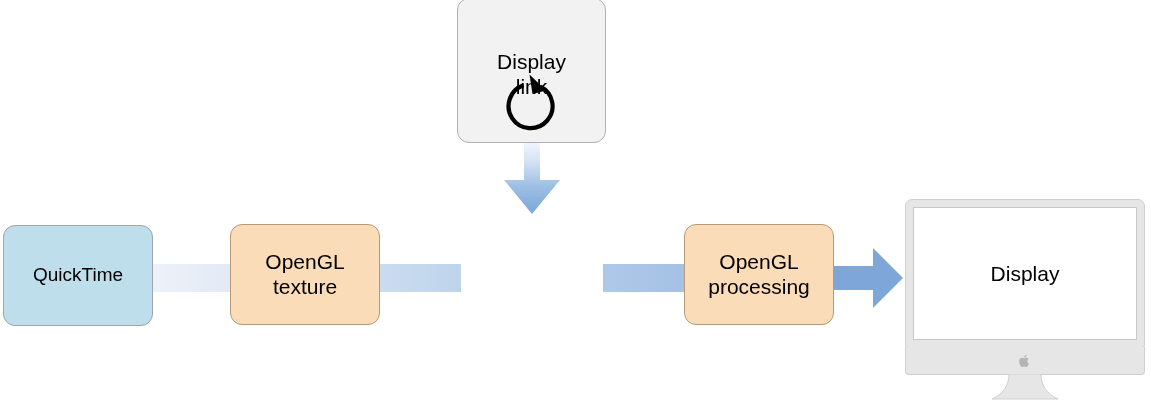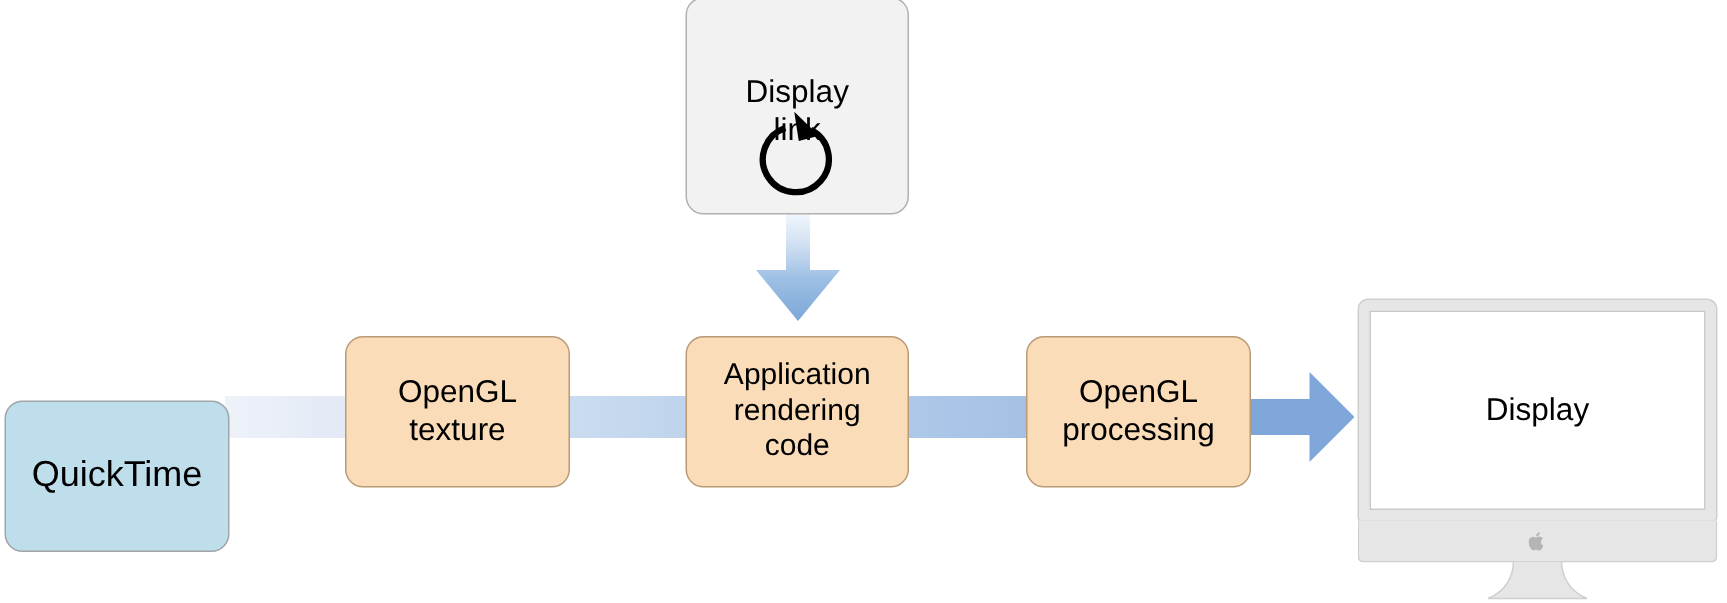--- a/index.html
+++ b/index.html
@@ -36,22 +36,21 @@
     display: block;
     white-space: pre-line;
   }
 
   
   #node-quicktime {
     left: 3px; top: 225px;
     width: 150px; height: 101px;
     background: #bfdeeb;
     border: 1px solid #9fa5a8;
-    font-size: 24px;
-    margin-top: 42px;
+    font-size: 19px;
   }
   #node-opengl-texture {
     left: 230px; top: 224px;
     width: 150px; height: 101px;
     background: #fadcb8;
     border: 1px solid #b89a77;
     font-size: 21px;
   }
   #node-app-rendering {
     left: 457px; top: 224px;
@@ -208,25 +207,20 @@
 
   <div class="node" id="node-quicktime">
     <span class="label">QuickTime</span>
   </div>
 
   <div class="node" id="node-opengl-texture">
     <span class="label">OpenGL
 texture</span>
   </div>
 
-  <div class="node" id="node-app-rendering">
-    <span class="label">Application
-rendering
-code</span>
-  </div>
 
   <div class="node" id="node-opengl-processing">
     <span class="label">OpenGL
 processing</span>
   </div>
 
   <div class="node" id="node-display-link">
     <span class="label">Display
 link</span>
     <svg id="refresh-icon" viewBox="0 0 66 60">

